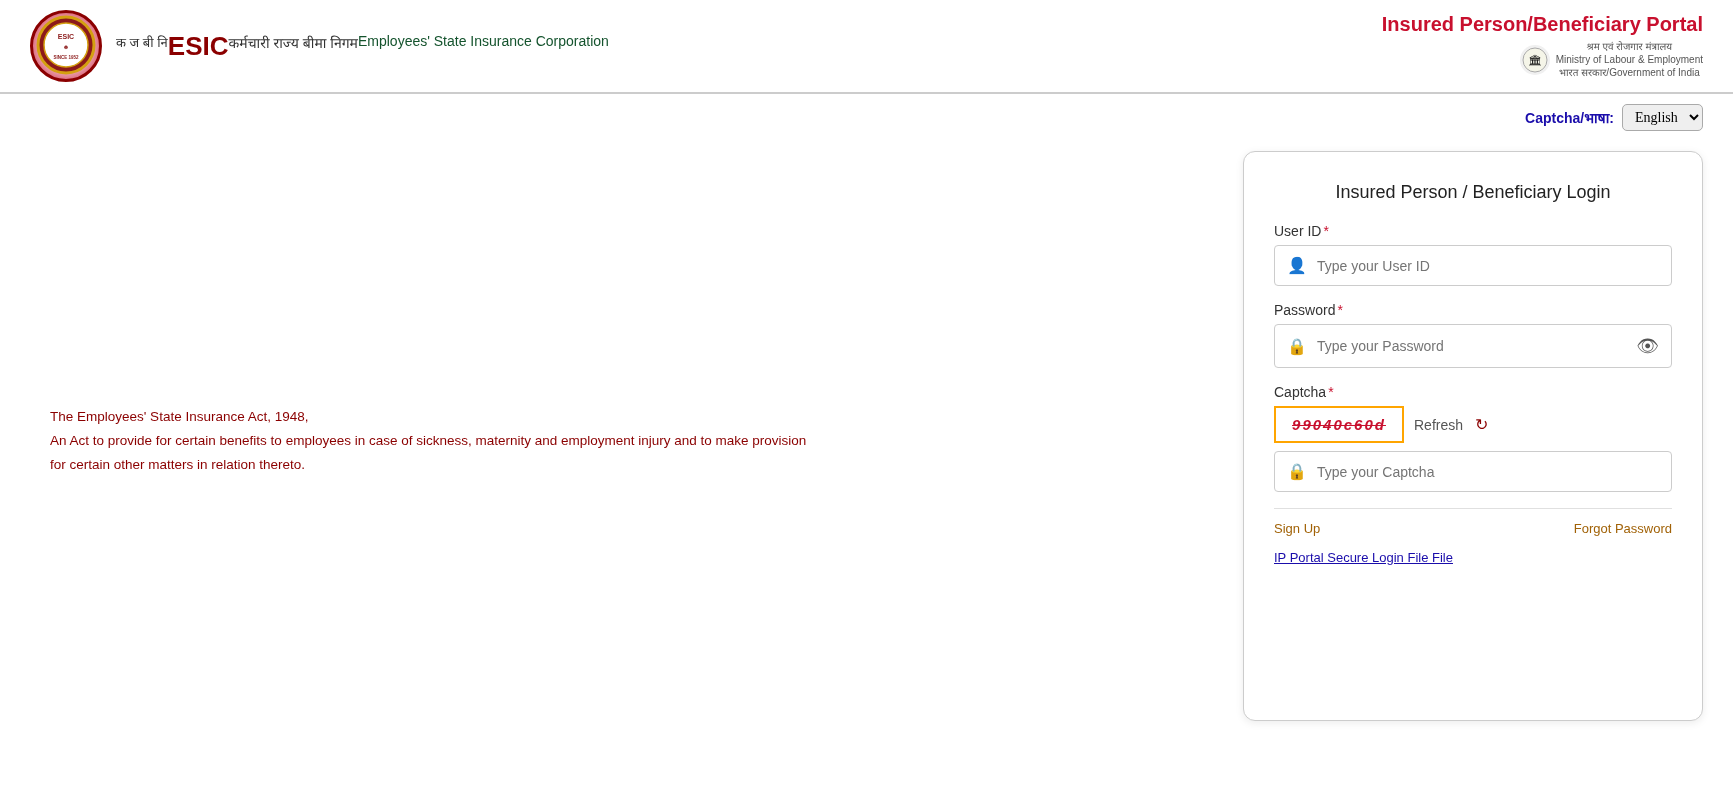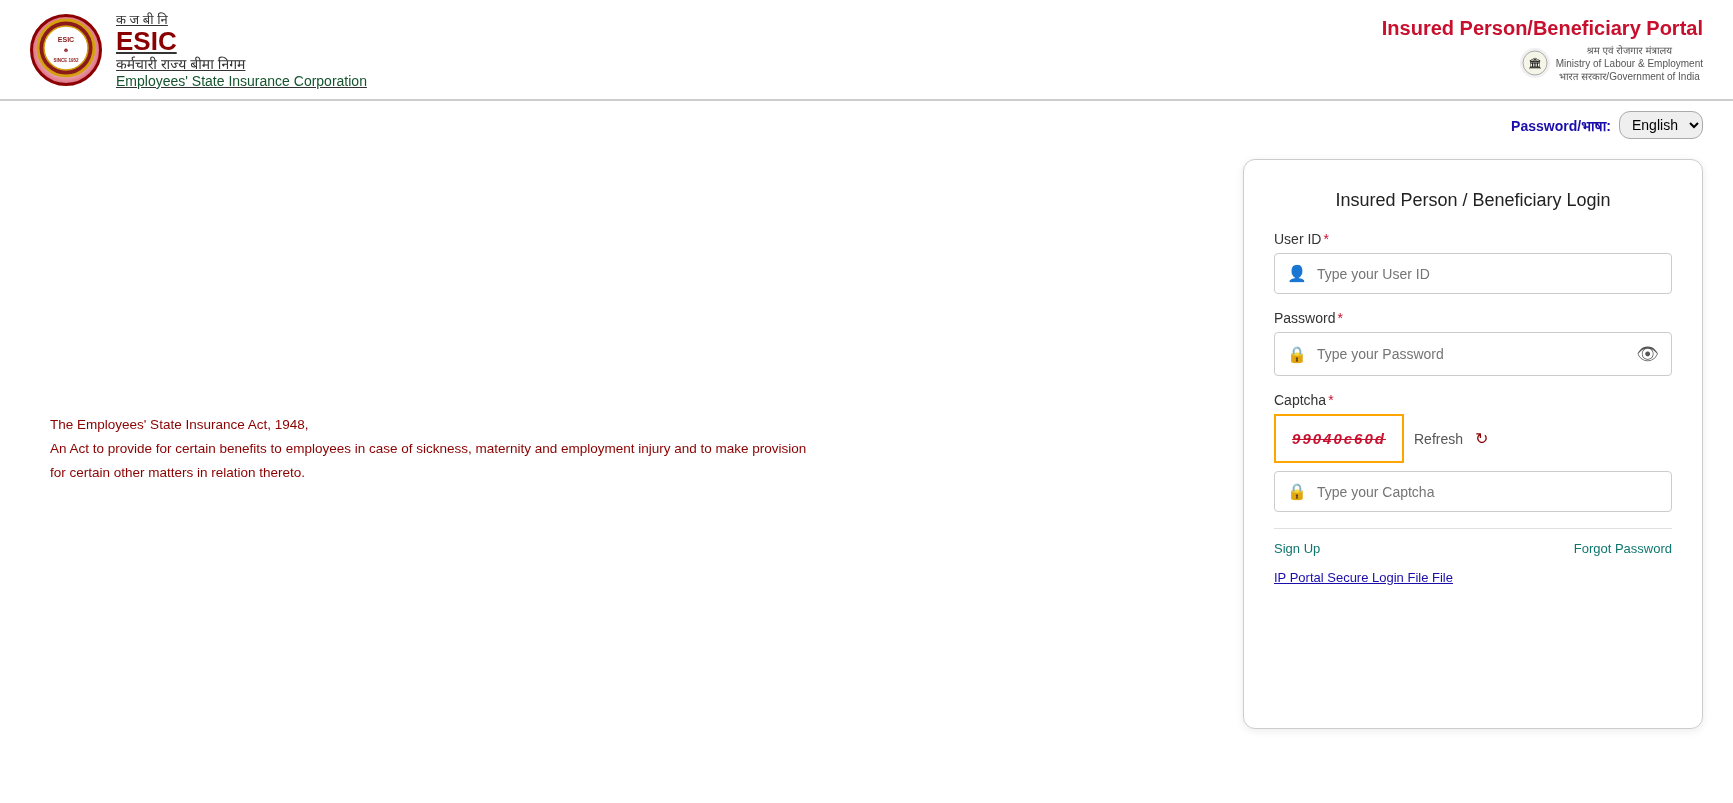--- a/index.html
+++ b/index.html
@@ -32,22 +32,21 @@
     }
     .logo-inner {
       font-size: 9px;
       color: #fff;
       font-weight: bold;
       text-align: center;
       line-height: 1.2;
     }
     .header-text-block {
       display: flex;
-      flex-direction: column;
-      text-decoration: underline;
+      flex-direction: row;
     }
     .esic-hindi {
       font-size: 13px;
       color: #333;
     }
     .esic-bold {
       font-size: 26px;
       font-weight: bold;
       color: #8b0000;
       line-height: 1;
@@ -104,22 +103,23 @@
     }
     .language-label {
       font-size: 14px;
       font-weight: bold;
       color: #1a0dab;
     }
     .language-select {
       padding: 4px 8px;
       font-size: 14px;
       border: 1px solid #aaa;
-      border-radius: 11px;
-      cursor: pointer;
+      border-radius: 5px;
+      cursor: pointer;
+      font-family: Liberation Serif, serif;
     }
 
     
     .main-content {
       display: flex;
       padding: 0 30px;
       gap: 20px;
       min-height: 600px;
     }
 
@@ -220,21 +220,21 @@
       margin-bottom: 16px;
     }
     .captcha-row {
       display: flex;
       align-items: center;
       gap: 10px;
       margin-bottom: 8px;
     }
     .captcha-image-box {
       border: 2px solid orange;
-      padding: 14px 14px;
+      padding: 8px 14px;
       background: #fff;
       font-size: 15px;
       font-weight: bold;
       color: #c8102e;
       letter-spacing: 2px;
       text-decoration: line-through;
       font-style: italic;
       min-width: 130px;
       text-align: center;
     }
@@ -257,21 +257,21 @@
     
     .bottom-links {
       display: flex;
       justify-content: space-between;
       margin-top: 8px;
       padding-top: 12px;
       border-top: 1px solid #e0e0e0;
     }
     .bottom-link {
       font-size: 13px;
-      color: #0f766e;
+      color: #a16207;
       cursor: pointer;
       text-decoration: none;
     }
 
     
     .help-link {
       display: block;
       margin-top: 14px;
       font-size: 13px;
       color: #1a0dab;
@@ -315,21 +315,21 @@
       <div class="ministry-text">
         <div>श्रम एवं रोजगार मंत्रालय</div>
         <div>Ministry of Labour &amp; Employment</div>
         <div>भारत सरकार/Government of India</div>
       </div>
     </div>
   </div>
 </div>
 
 <div class="language-bar">
-  <span class="language-label">Password/भाषा:</span>
+  <span class="language-label">Captcha/भाषा:</span>
   <select class="language-select">
     <option>English</option>
     <option>Hindi</option>
   </select>
 </div>
 
 <div class="main-content">
 
   <div class="left-panel">
     <p class="left-text">

